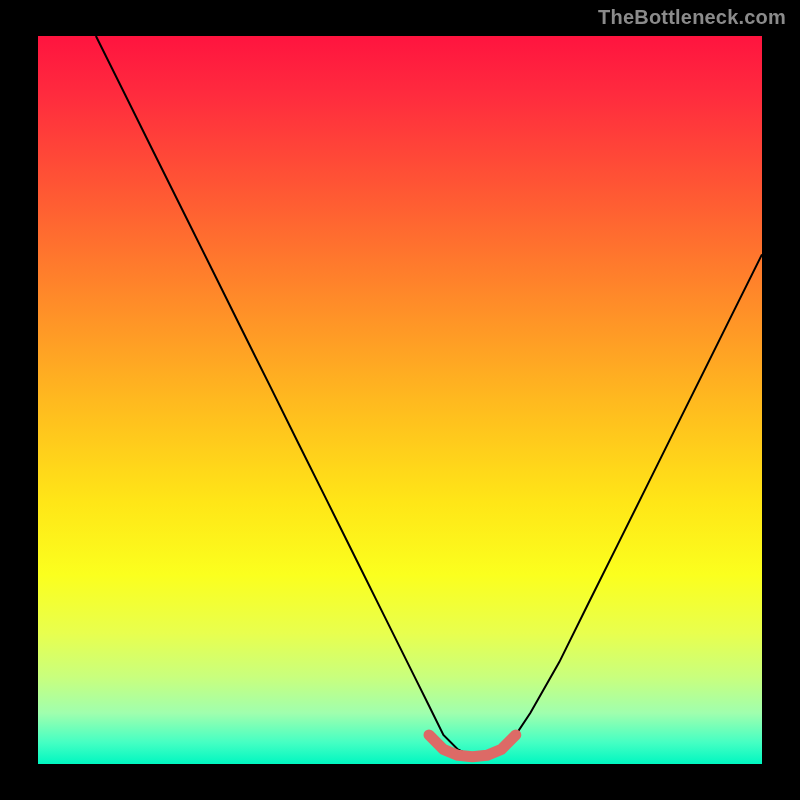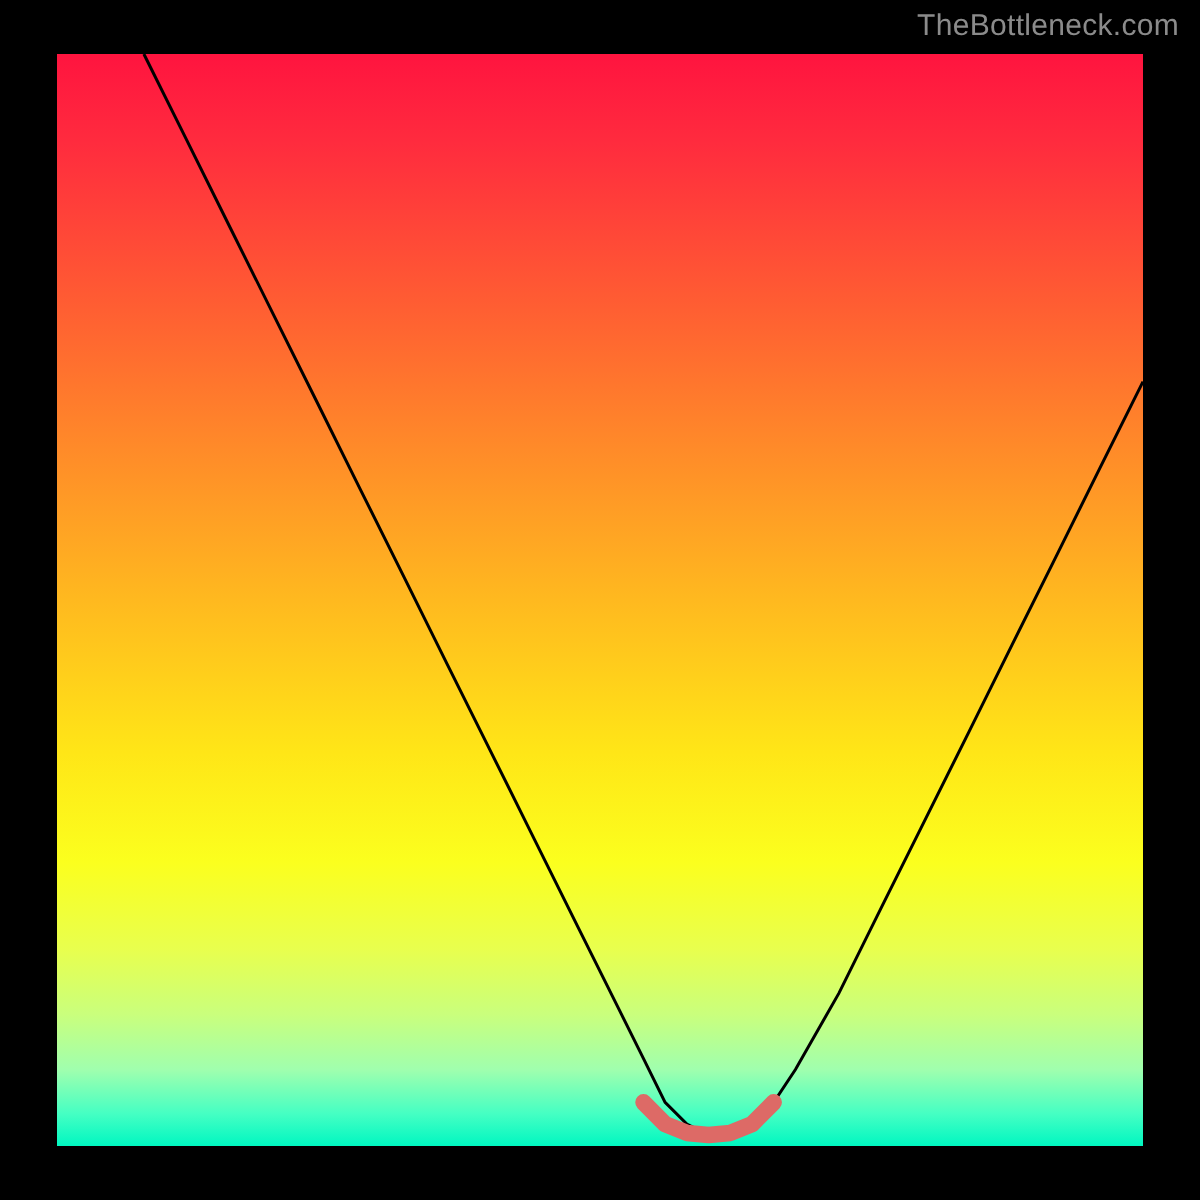--- a/index.html
+++ b/index.html
@@ -49,21 +49,21 @@
     width: 100%;
     height: 100%;
     overflow: visible;
   }
   .watermark {
     position: absolute;
     top: 6px;
     right: 14px;
     color: #8b8b8b;
     font-size: 20px;
-    font-weight: 400;
+    font-weight: 700;
     letter-spacing: 0.2px;
   }
 </style>
 </head>
 <body>
 
 <div class="frame">
 
   <div class="watermark">TheBottleneck.com</div>
 

